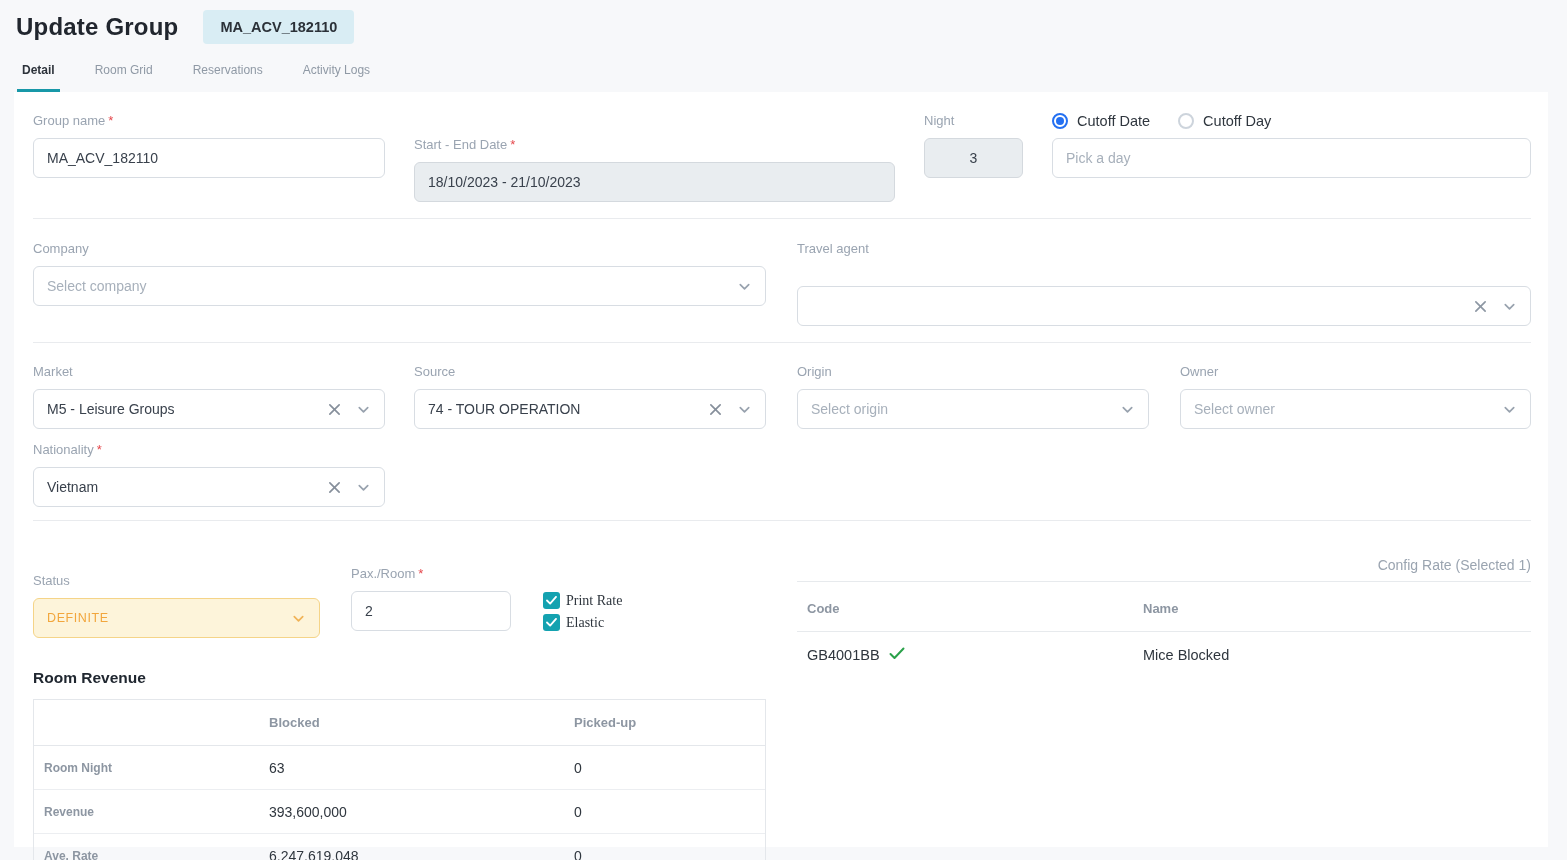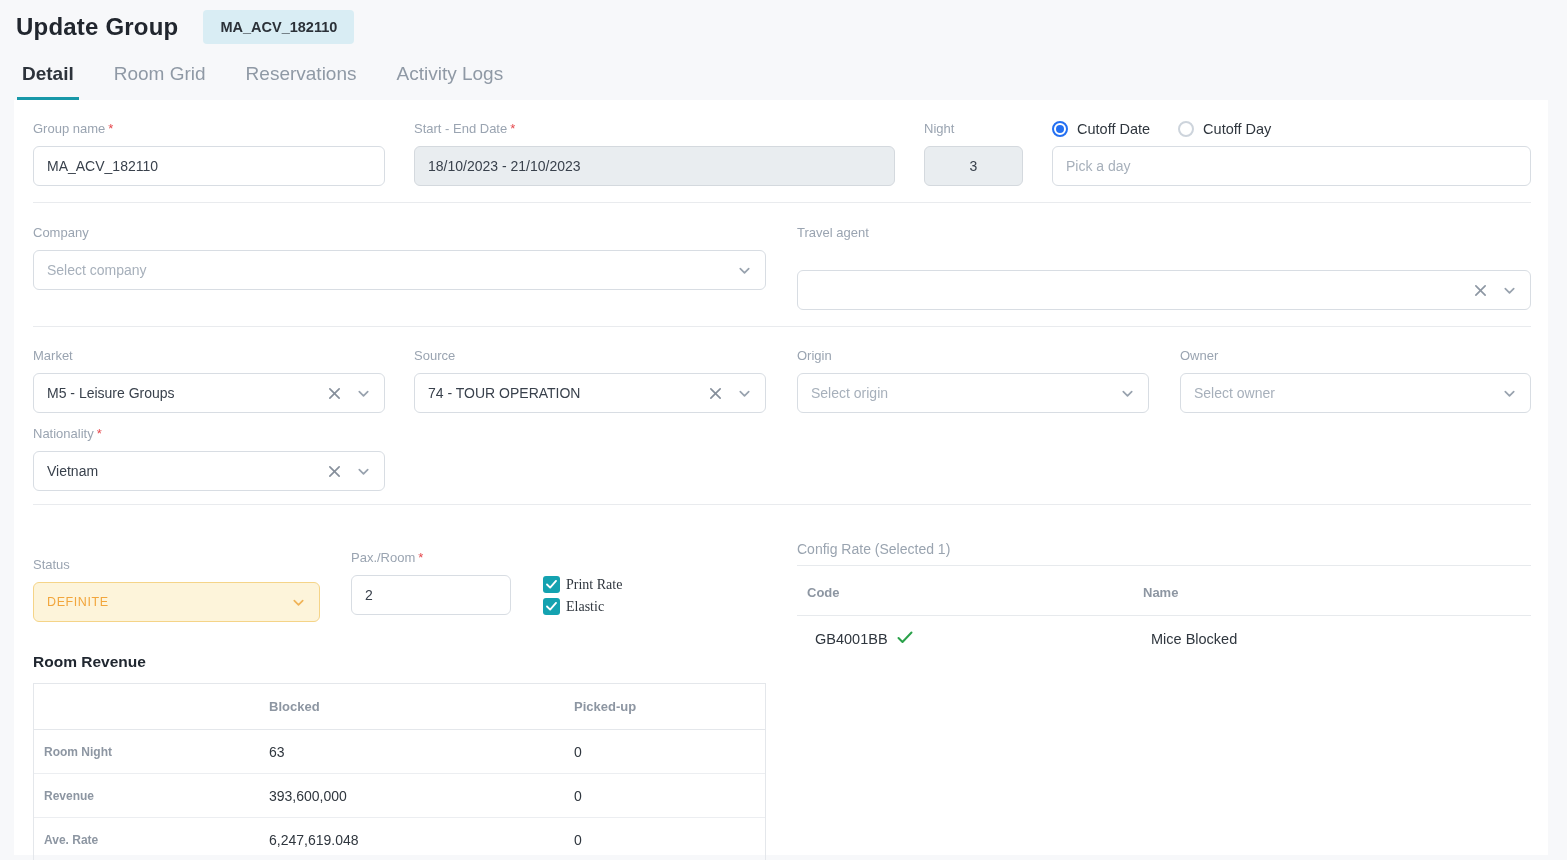--- a/index.html
+++ b/index.html
@@ -15,31 +15,31 @@
   
   .header { padding: 10px 0 0 16px; }
   .title-row { display: flex; align-items: center; gap: 25px; }
   .page-title { margin: 0; font-size: 24px; font-weight: 700; color: #21262e; letter-spacing: .2px; }
   .badge {
     background: #d9edf4; color: #2b3138;
     font-size: 14.5px; font-weight: 600;
     padding: 9px 17px; border-radius: 4px;
   }
   .tabs { display: flex; gap: 30px; margin-top: 19px; padding-left: 1px; }
-  .tab { font-size: 19px; color: #8f99a5; padding: 0 5px 12px 5px; cursor: pointer; }
+  .tab { font-size: 12px; color: #8f99a5; padding: 0 5px 12px 5px; cursor: pointer; }
   .tab.active { color: #2d333b; font-weight: 600; border-bottom: 3px solid #1898a8; }
 
   
   .panel {
     margin-left: 14px; width: 1534px; height: 755px;
     background: #ffffff; padding: 21px 17px 0 19px;
   }
   .row { display: flex; }
   .cell { display: flex; flex-direction: column; }
-  .w352 { width: 352px; } .w481 { width: 481px; } .w99 { width: 99px; }
+  .w352 { width: 352px; } .w481 { width: 481px; margin-top: 24px; } .w99 { width: 99px; }
   .w479 { width: 479px; } .w733 { width: 733px; } .w734 { width: 734px; gap: 20px; }
   .w287 { width: 287px; margin-top: 7px; } .w160 { width: 160px; } .w351 { width: 351px; }
   .mr29 { margin-right: 29px; } .mr31 { margin-right: 31px; }
 
   .field-label { font-size: 13px; color: #9aa4b1; margin-bottom: 9px; height: 16px; line-height: 16px; }
   .req { color: #e5484d; margin-left: 3px; }
 
   .control {
     height: 40px; border: 1px solid #d8dde3; border-radius: 6px;
     background: #fff; display: flex; align-items: center;
@@ -96,28 +96,28 @@
   .rr-row { display: flex; height: 44px; align-items: center; border-bottom: 1px solid #eceef1; }
   .rr-row:last-child { border-bottom: none; }
   .rr-c1 { width: 235px; padding-left: 10px; }
   .rr-c2 { width: 305px; }
   .rr-c3 { flex: 1; }
   .rr-colhead { font-size: 13px; color: #8d96a2; font-weight: 600; }
   .rr-rowlabel { font-size: 12px; color: #8d96a2; font-weight: 600; }
   .rr-value { font-size: 14px; color: #2f363e; }
 
   
-  .cr-title { font-size: 14px; color: #9aa4b0; height: 17px; }
+  .cr-title { font-size: 14px; color: #9aa4b0; height: 17px; text-align: right; }
   .cr-div { height: 1px; background: #e7eaed; }
   .cr-div.top { margin-top: 7px; }
   .cr-head { display: flex; padding: 19px 0 15px 10px; }
   .cr-c1 { width: 336px; }
   .cr-colhead { font-size: 13px; color: #8d96a2; font-weight: 600; }
   .cr-row { display: flex; padding: 15px 0 0 10px; align-items: center; }
-  .cr-code { font-size: 14.5px; color: #2f363e; display: flex; align-items: center; gap: 9px; margin-left: 8px; }
+  .cr-code { font-size: 14.5px; color: #2f363e; display: flex; align-items: center; gap: 9px; }
   .cr-name { font-size: 14.5px; color: #2f363e; }
 </style>
 </head>
 <body>
 
 <div class="header">
   <div class="title-row">
     <h1 class="page-title">Update Group</h1>
     <span class="badge">MA_ACV_182110</span>
   </div>

